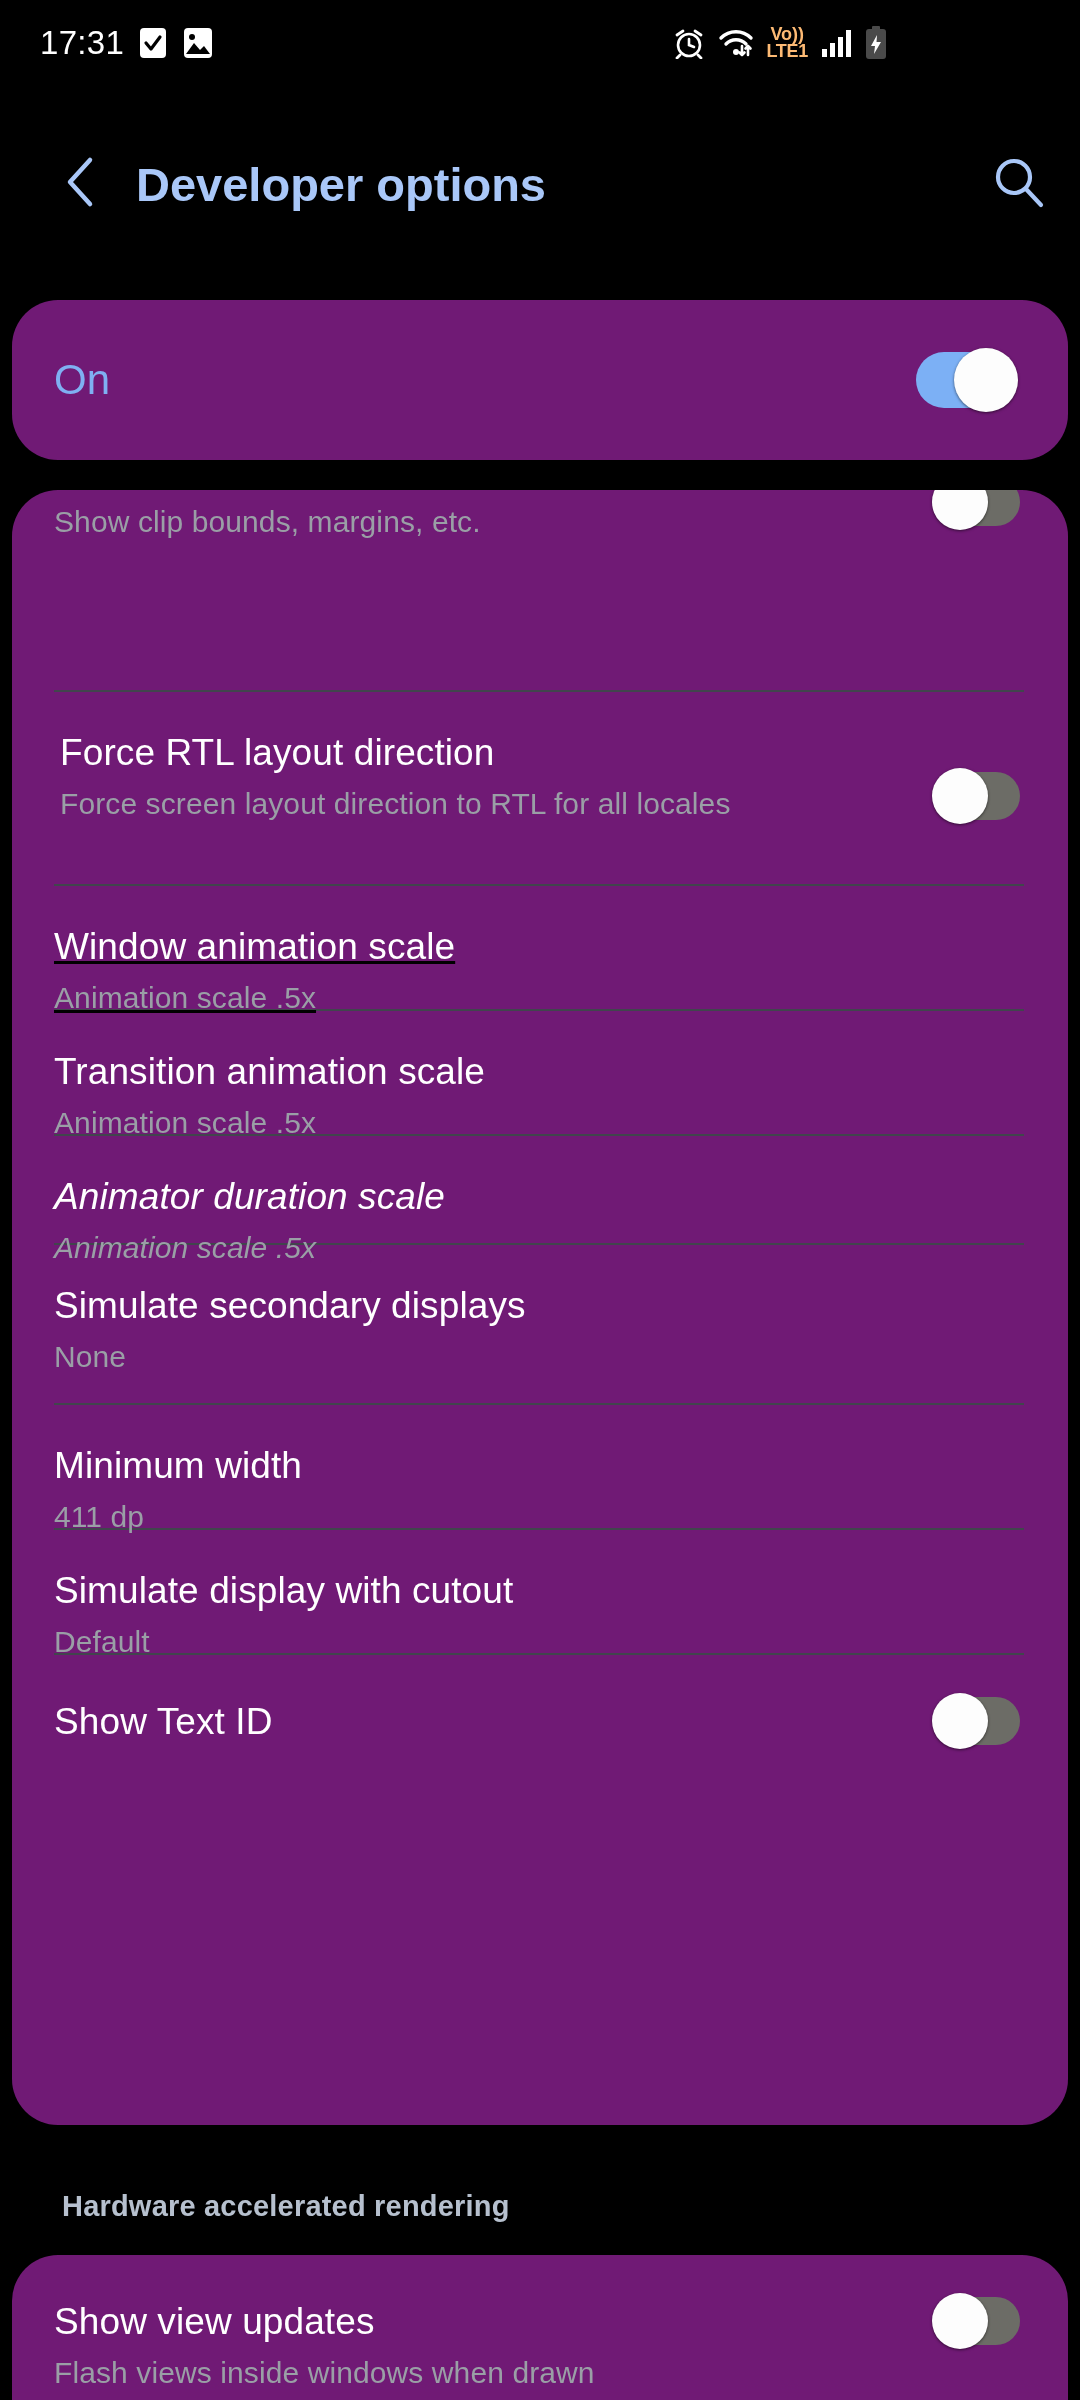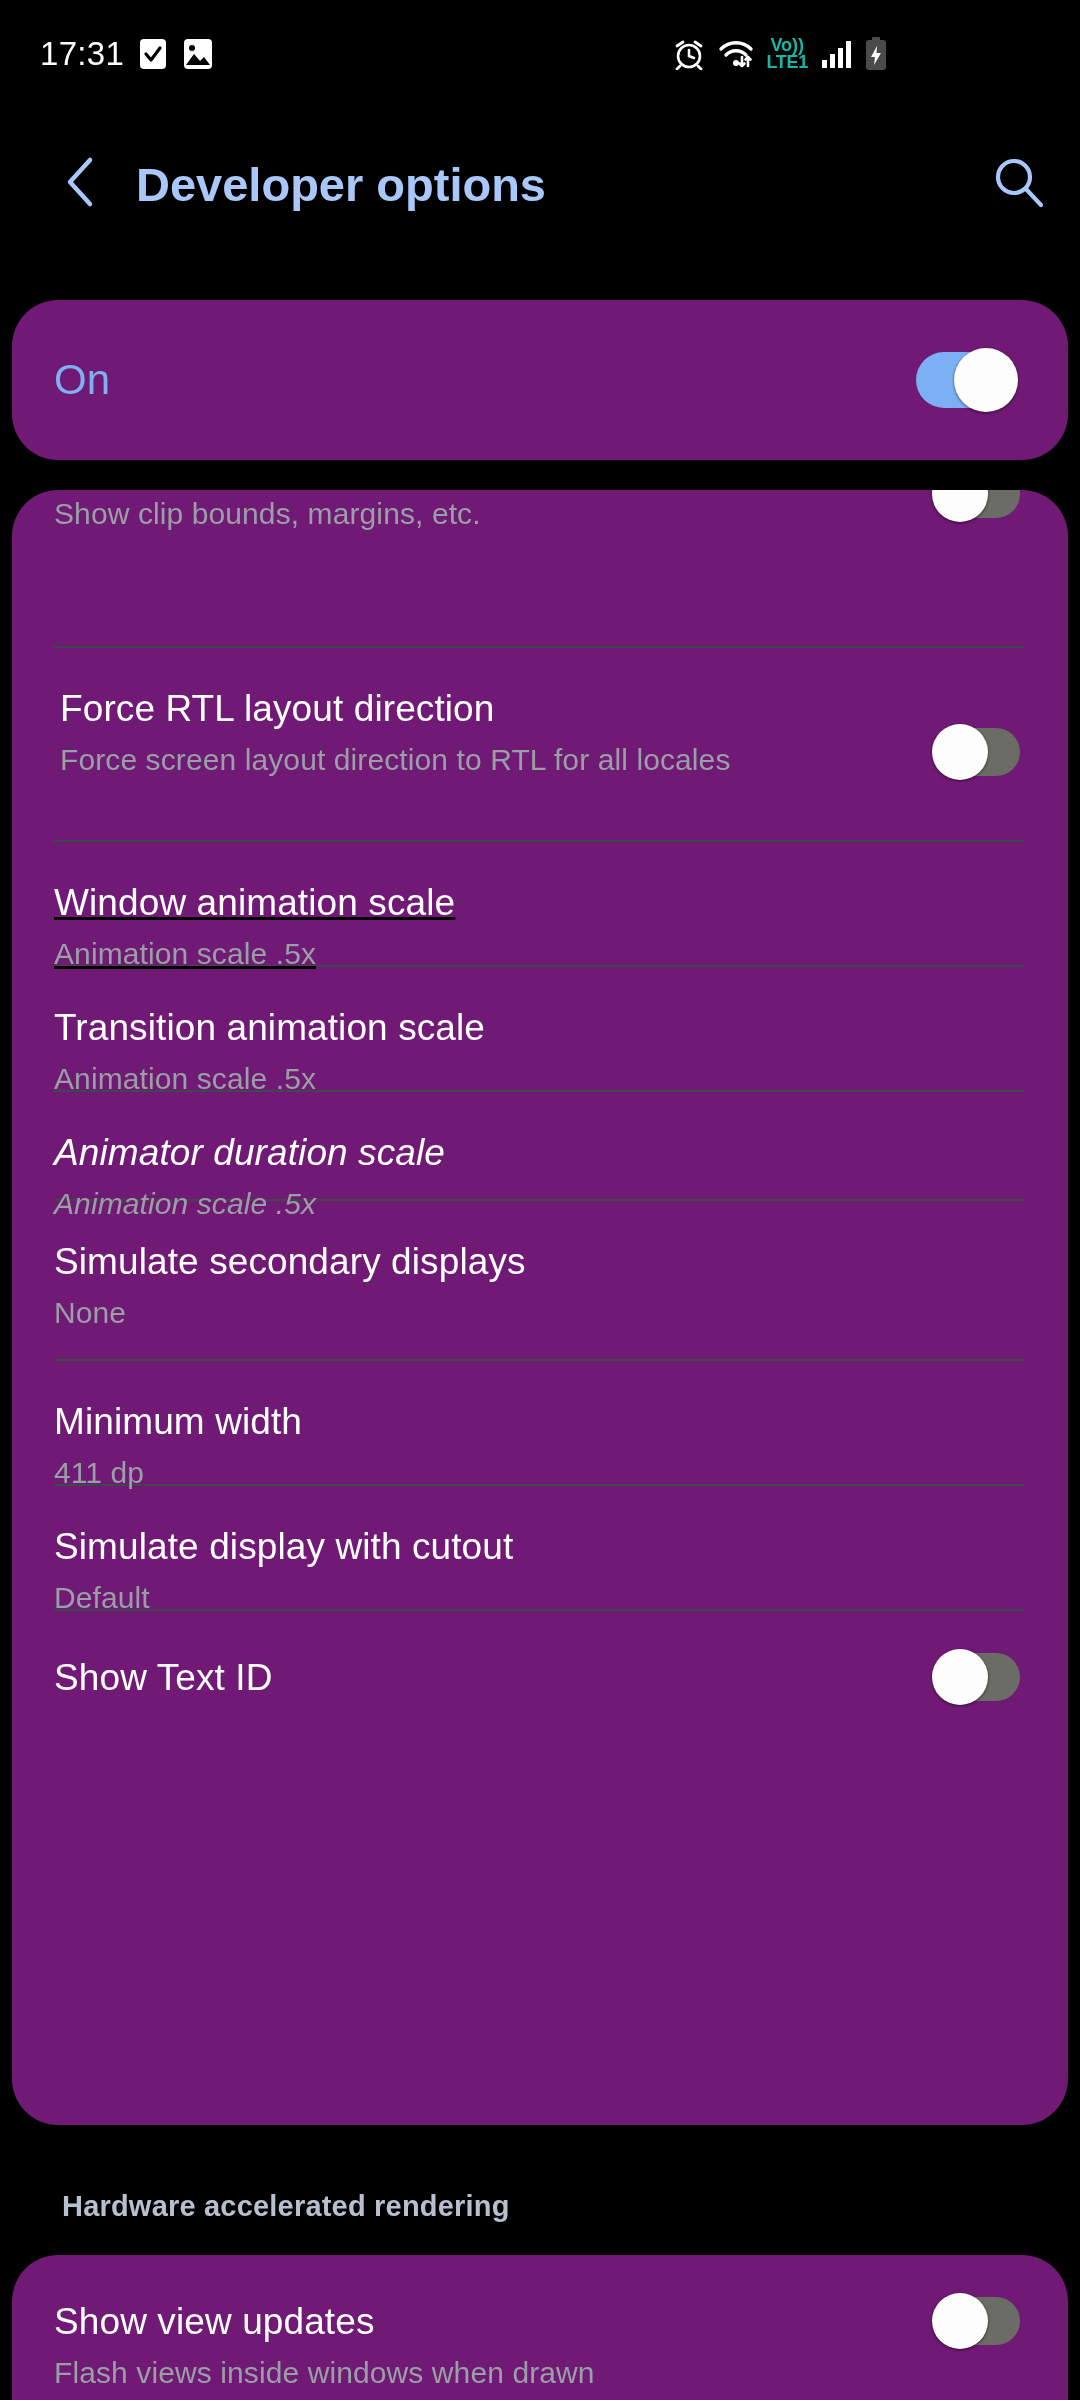--- a/index.html
+++ b/index.html
@@ -18,21 +18,21 @@
     position: relative;
     width: 1080px;
     height: 2400px;
     background: #000000;
     overflow: hidden;
   }
 
   
   .status-bar {
     position: absolute;
-    top: 12px; left: 0;
+    top: 1px; left: 0;
     width: 928px;
     height: 84px;
     display: flex;
     align-items: center;
     justify-content: space-between;
     padding: 0 40px;
     box-sizing: border-box;
   }
   .status-left {
     display: flex;
@@ -53,21 +53,21 @@
     display: inline-flex;
     align-items: center;
     justify-content: center;
   }
   .volte-stack {
     display: flex;
     flex-direction: column;
     align-items: center;
     justify-content: center;
     line-height: 0.92;
-    color: #14b8a6;
+    color: #fdba74;
     font-size: 17px;
     font-weight: 700;
   }
   .volte-top { font-size: 18px; }
   .volte-bot { font-size: 18px; letter-spacing: -0.3px; }
 
   
   .app-bar {
     position: absolute;
     top: 84px; left: 10px;
@@ -297,21 +297,21 @@
   <div class="card card-master">
     <div class="master-label">On</div>
     <div class="toggle toggle-lg on">
       <div class="track"></div>
       <div class="thumb"></div>
     </div>
   </div>
 
   <div class="card card-list">
 
-    <div class="row" style="height:156px; padding-top:0;">
+    <div class="row" style="height:200px; padding-top:8px;">
       <div class="row-text">
 
         <div class="row-summary" style="margin-top:4px;">Show clip bounds, margins, etc.</div>
       </div>
       <div class="toggle off" style="margin-top:-20px;">
         <div class="track"></div>
         <div class="thumb"></div>
       </div>
     </div>
     <div class="divider"></div>

